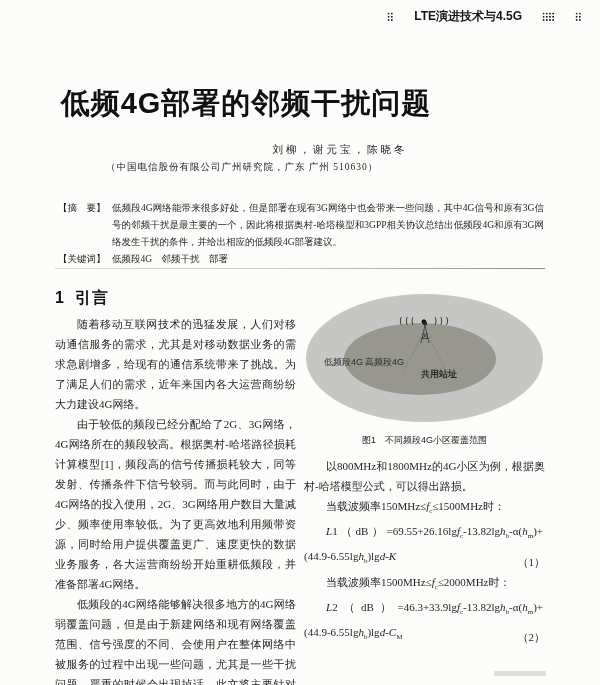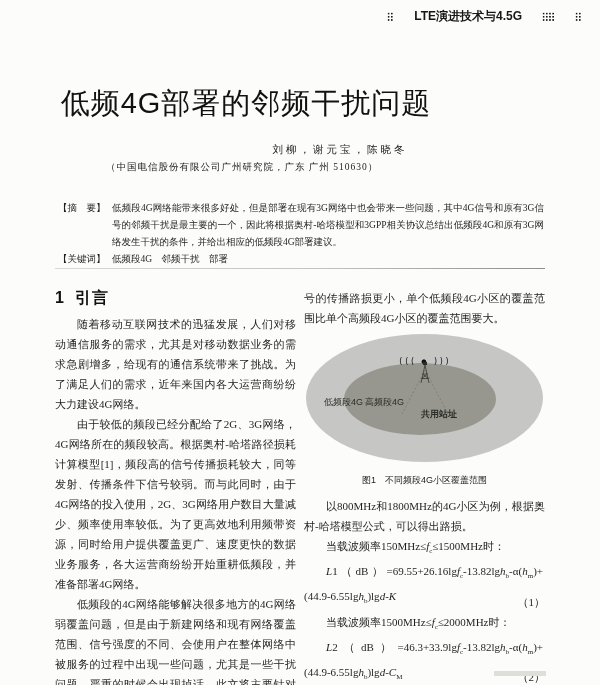--- a/index.html
+++ b/index.html
@@ -8,21 +8,21 @@
 
   
   .journal-header{position:absolute;top:8px;right:18px;display:flex;align-items:center;gap:20px;
      font-family:"Liberation Sans", sans-serif;font-weight:bold;font-size:12px;color:#161616;}
   .dots{display:inline-block;height:9px;background-image:radial-gradient(circle, #161616 1px, transparent 1.1px);
      background-size:3.2px 3.2px;}
   .dots.w2{width:7px;} .dots.w4{width:13px;}
 
   
   .title{position:absolute;top:84px;left:0;width:492px;text-align:center;
-     font-family:"Liberation Sans", sans-serif;font-weight:normal;font-size:29px;letter-spacing:1px;color:#111;}
+     font-family:"Liberation Sans", sans-serif;font-weight:bold;font-size:29px;letter-spacing:1px;color:#111;}
   .authors{position:absolute;top:143px;left:0;width:600px;text-align:center;font-size:10.5px;letter-spacing:3px;color:#222;margin-left:40px;}
   .affiliation{position:absolute;top:161px;left:0;width:484px;text-align:center;font-size:9.5px;letter-spacing:1px;color:#222;}
 
   
   .abstract-block{position:absolute;top:200px;left:58px;width:486px;font-size:9.5px;line-height:17px;}
   .abs-row{display:flex;}
   .abs-label{width:54px;flex:0 0 54px;letter-spacing:0px;white-space:nowrap;}
   .abs-text{flex:1;text-align:justify;}
   .kw-row{margin-top:0px;}
   .rule{position:absolute;top:268px;left:55px;width:490px;height:1px;
@@ -96,21 +96,20 @@
     <h3 class="sec">
       <span class="secnum">1</span><span>引言</span>
     </h3>
     <p>随着移动互联网技术的迅猛发展，人们对移动通信服务的需求，尤其是对移动数据业务的需求急剧增多，给现有的通信系统带来了挑战。为了满足人们的需求，近年来国内各大运营商纷纷大力建设4G网络。</p>
     <p>由于较低的频段已经分配给了2G、3G网络，4G网络所在的频段较高。根据奥村-哈塔路径损耗计算模型[1]，频段高的信号传播损耗较大，同等发射、传播条件下信号较弱。而与此同时，由于4G网络的投入使用，2G、3G网络用户数目大量减少、频率使用率较低。为了更高效地利用频带资源，同时给用户提供覆盖更广、速度更快的数据业务服务，各大运营商纷纷开始重耕低频段，并准备部署4G网络。</p>
     <p>低频段的4G网络能够解决很多地方的4G网络弱覆盖问题，但是由于新建网络和现有网络覆盖范围、信号强度的不同、会使用户在整体网络中被服务的过程中出现一些问题，尤其是一些干扰问题，严重的时候会出现掉话。此文将主要针对低频段4G网络部署过程中出现的邻频干扰问题进行具体讨论。</p>
 
   </div>
 
   <div class="col col-right">
-    <p class="noindent">号的传播路损更小，单个低频段4G小区的覆盖范围比单个高频段4G小区的覆盖范围要大。</p>
 
     <div class="figure">
       <div class="ellipse-outer"></div>
       <div class="ellipse-inner"></div>
       <div class="antenna">
         <span>((( </span><span>●</span><span> )))</span>
       </div>
       <svg class="tower" width="10" height="22" viewBox="0 0 10 22">
         <rect x="3" y="0" width="4" height="3" fill="#2a2a28"></rect>
         <path d="M5 3 L1 21 M5 3 L9 21 M2.4 12 L7.6 12 M1.7 16.5 L8.3 16.5 M2.4 12 L8.3 16.5 M7.6 12 L1.7 16.5" stroke="#2a2a28" stroke-width="0.7" fill="none"></path>

